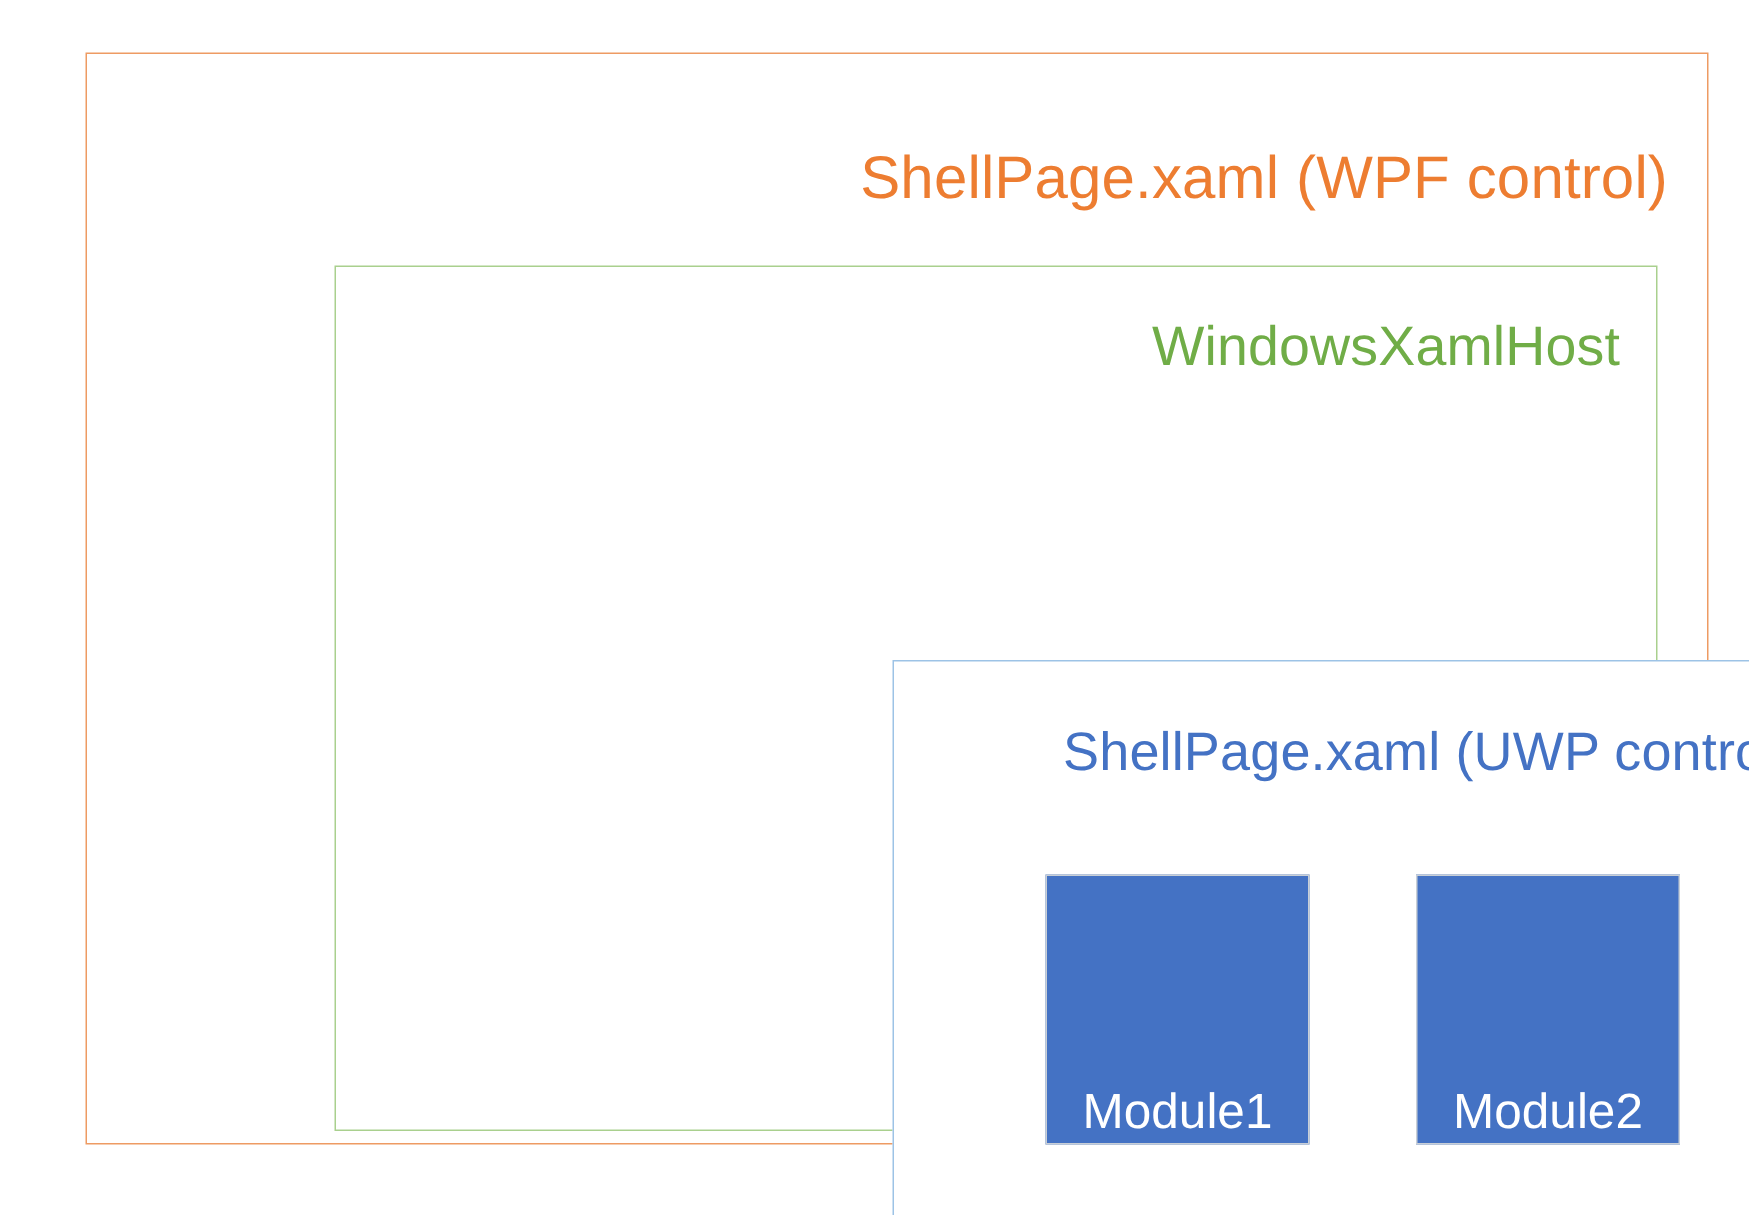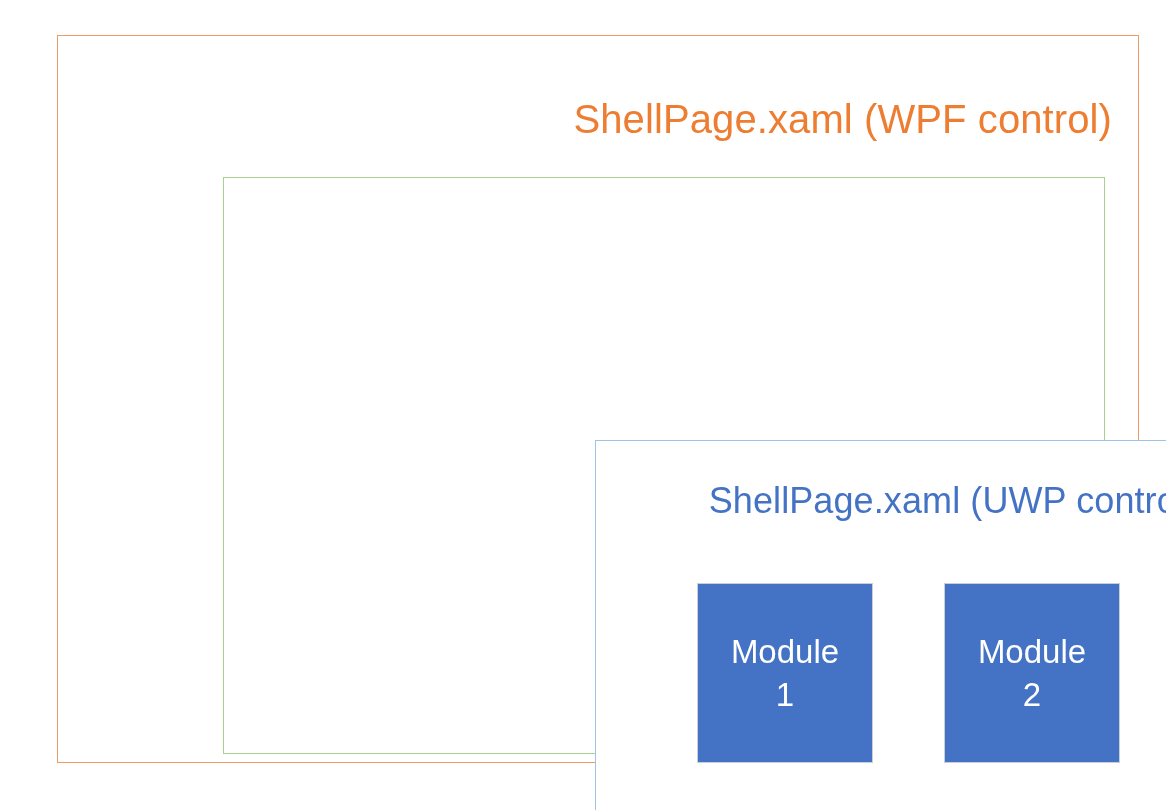--- a/index.html
+++ b/index.html
@@ -103,22 +103,22 @@
     gap: 71px;
   }
 
   .module {
     width: 176px;
     height: 180px;
     background: #4472C4;
     border: 1px solid #C9CFD6;
     box-sizing: border-box;
     display: flex;
-    flex-direction: column;
-    align-items: center;
+    flex-direction: row;
+    align-items: flex-end;
     justify-content: center;
     color: #ffffff;
     font-size: 33px;
     line-height: 43px;
     text-align: center;
   }
 
   .module .m-name,
   .module .m-num {
     display: block;
@@ -128,20 +128,21 @@
 <body>
 
 <div id="canvas">
 
   <div class="box-wpf">
 
     <div class="layer-label label-wpf">ShellPage.xaml (WPF control)</div>
 
     <div class="box-host">
 
+      <div class="layer-label label-host">WindowsXamlHost</div>
 
       <div class="box-shell">
 
         <div class="layer-label label-shell">ShellPage.xaml (UWP control)</div>
 
         <div class="module-row">
 
           <div class="module">
             <span class="m-name">Module</span>
             <span class="m-num">1</span>

